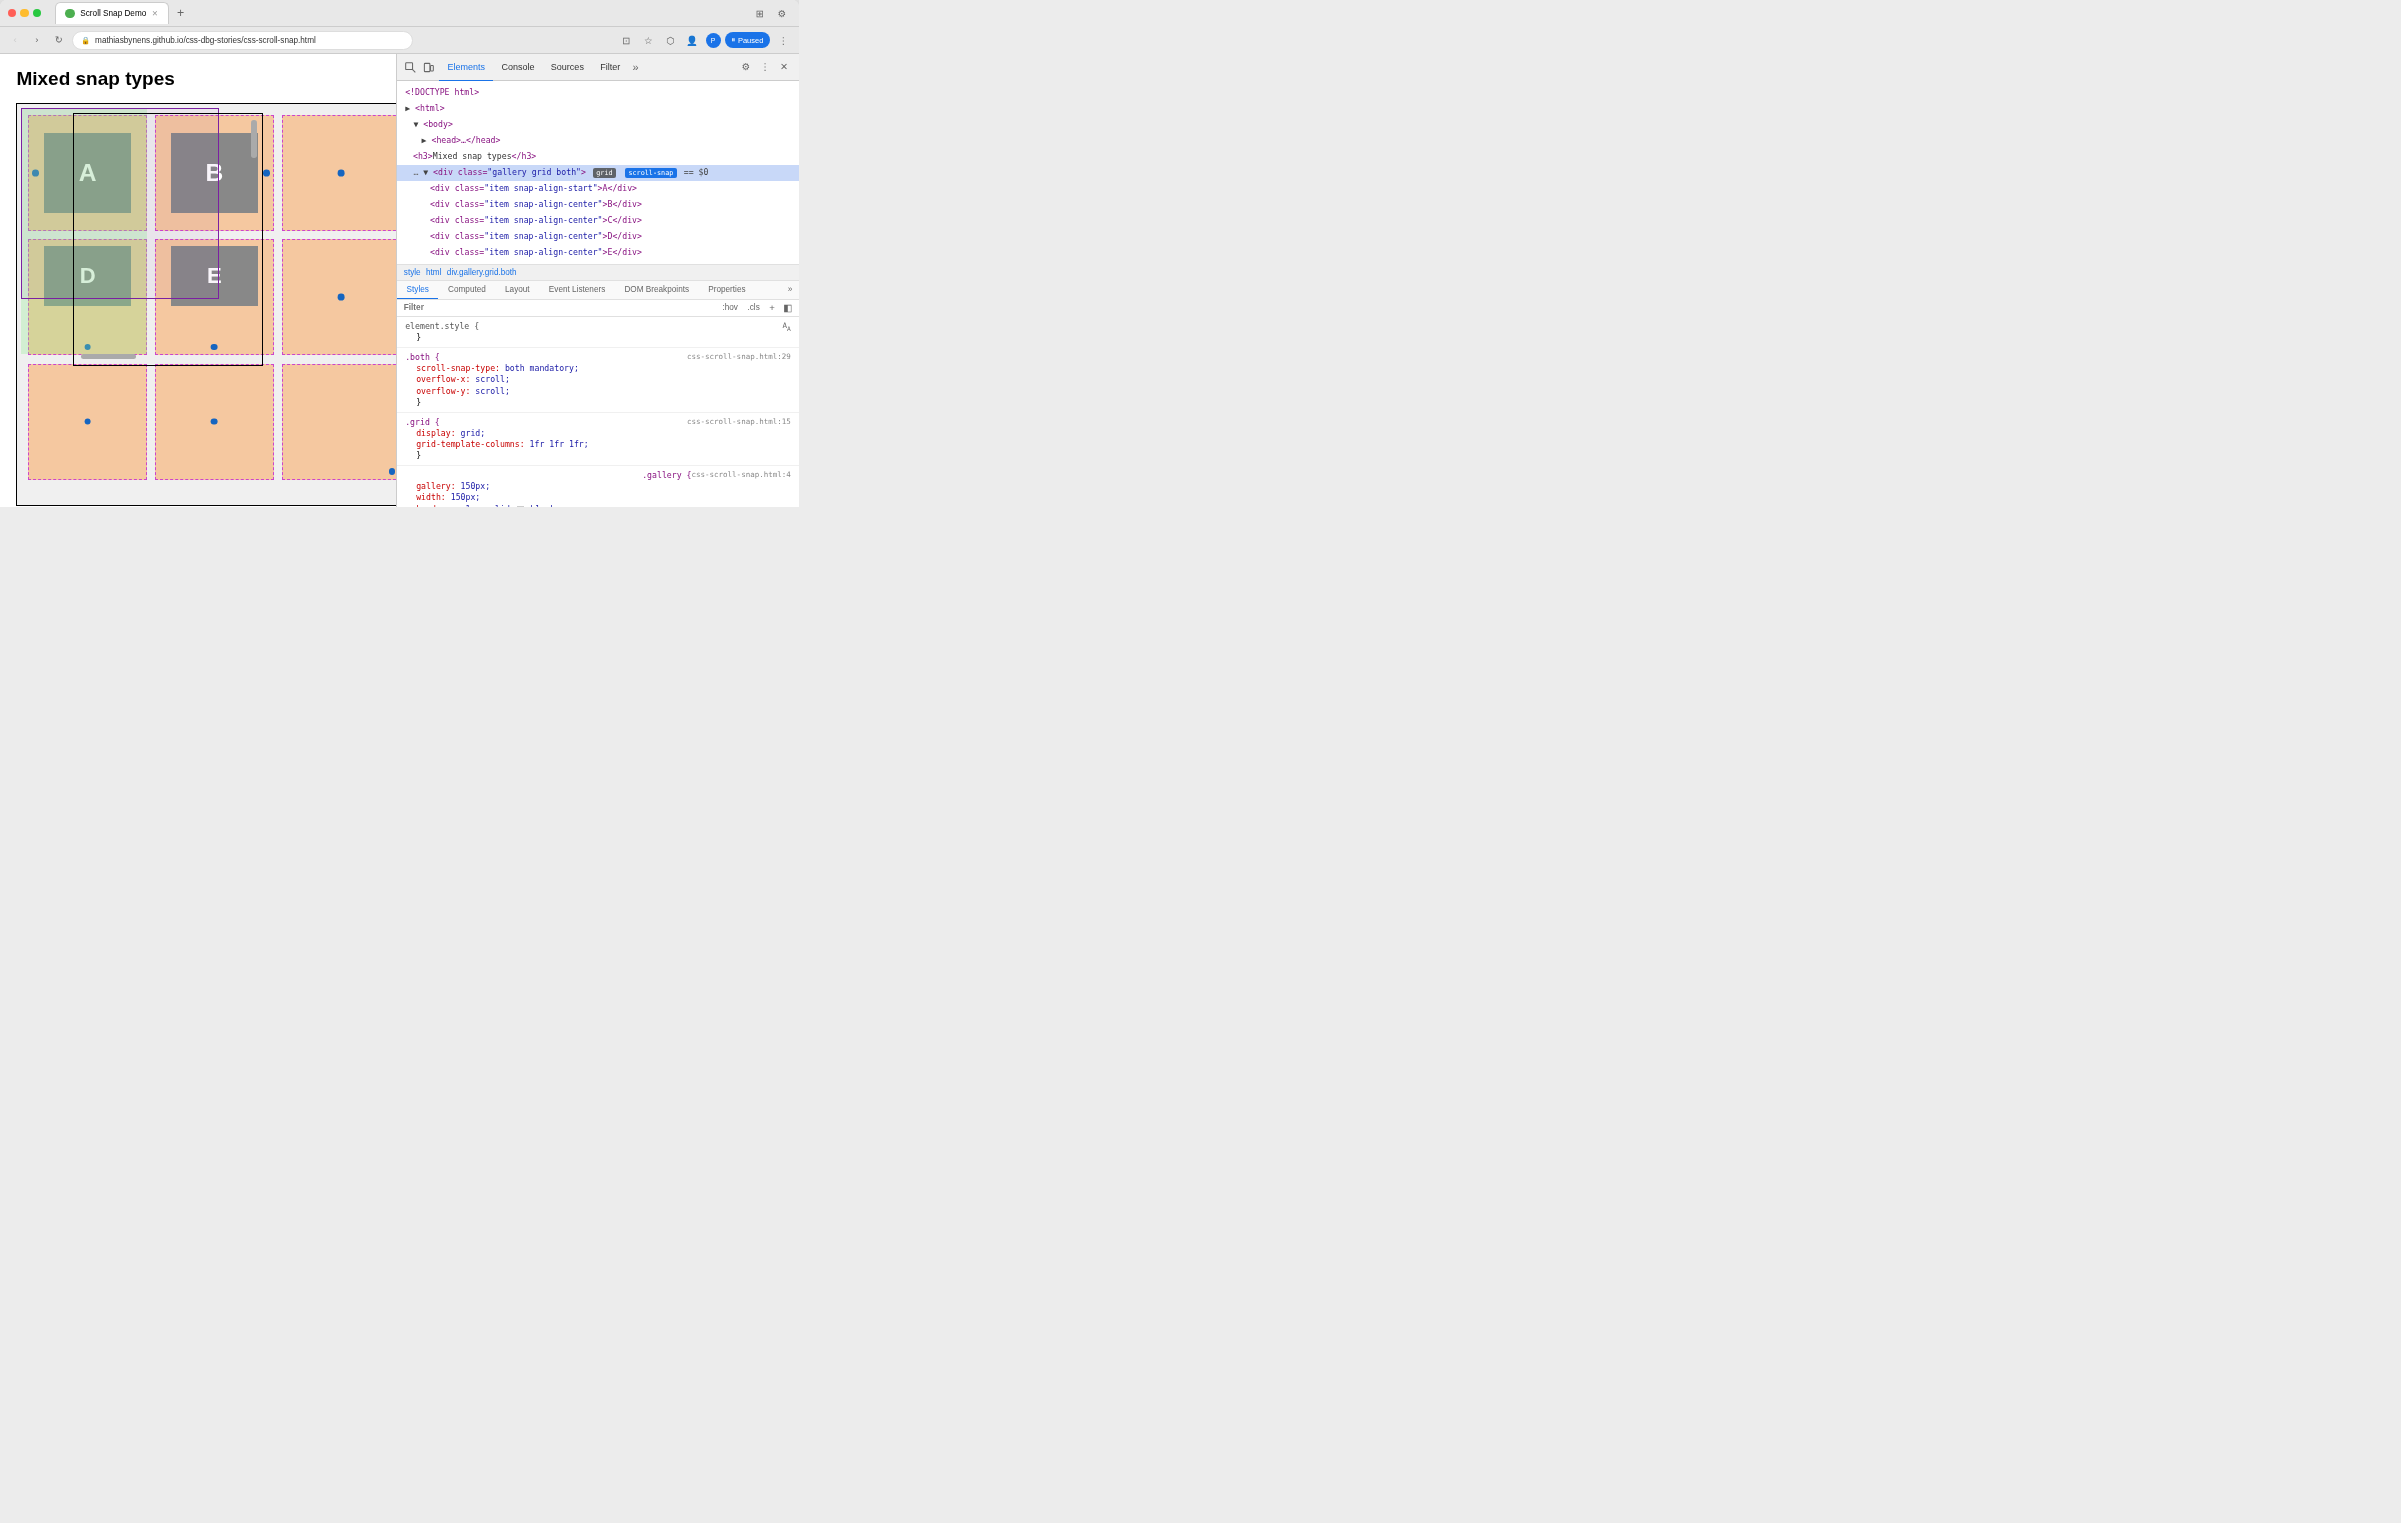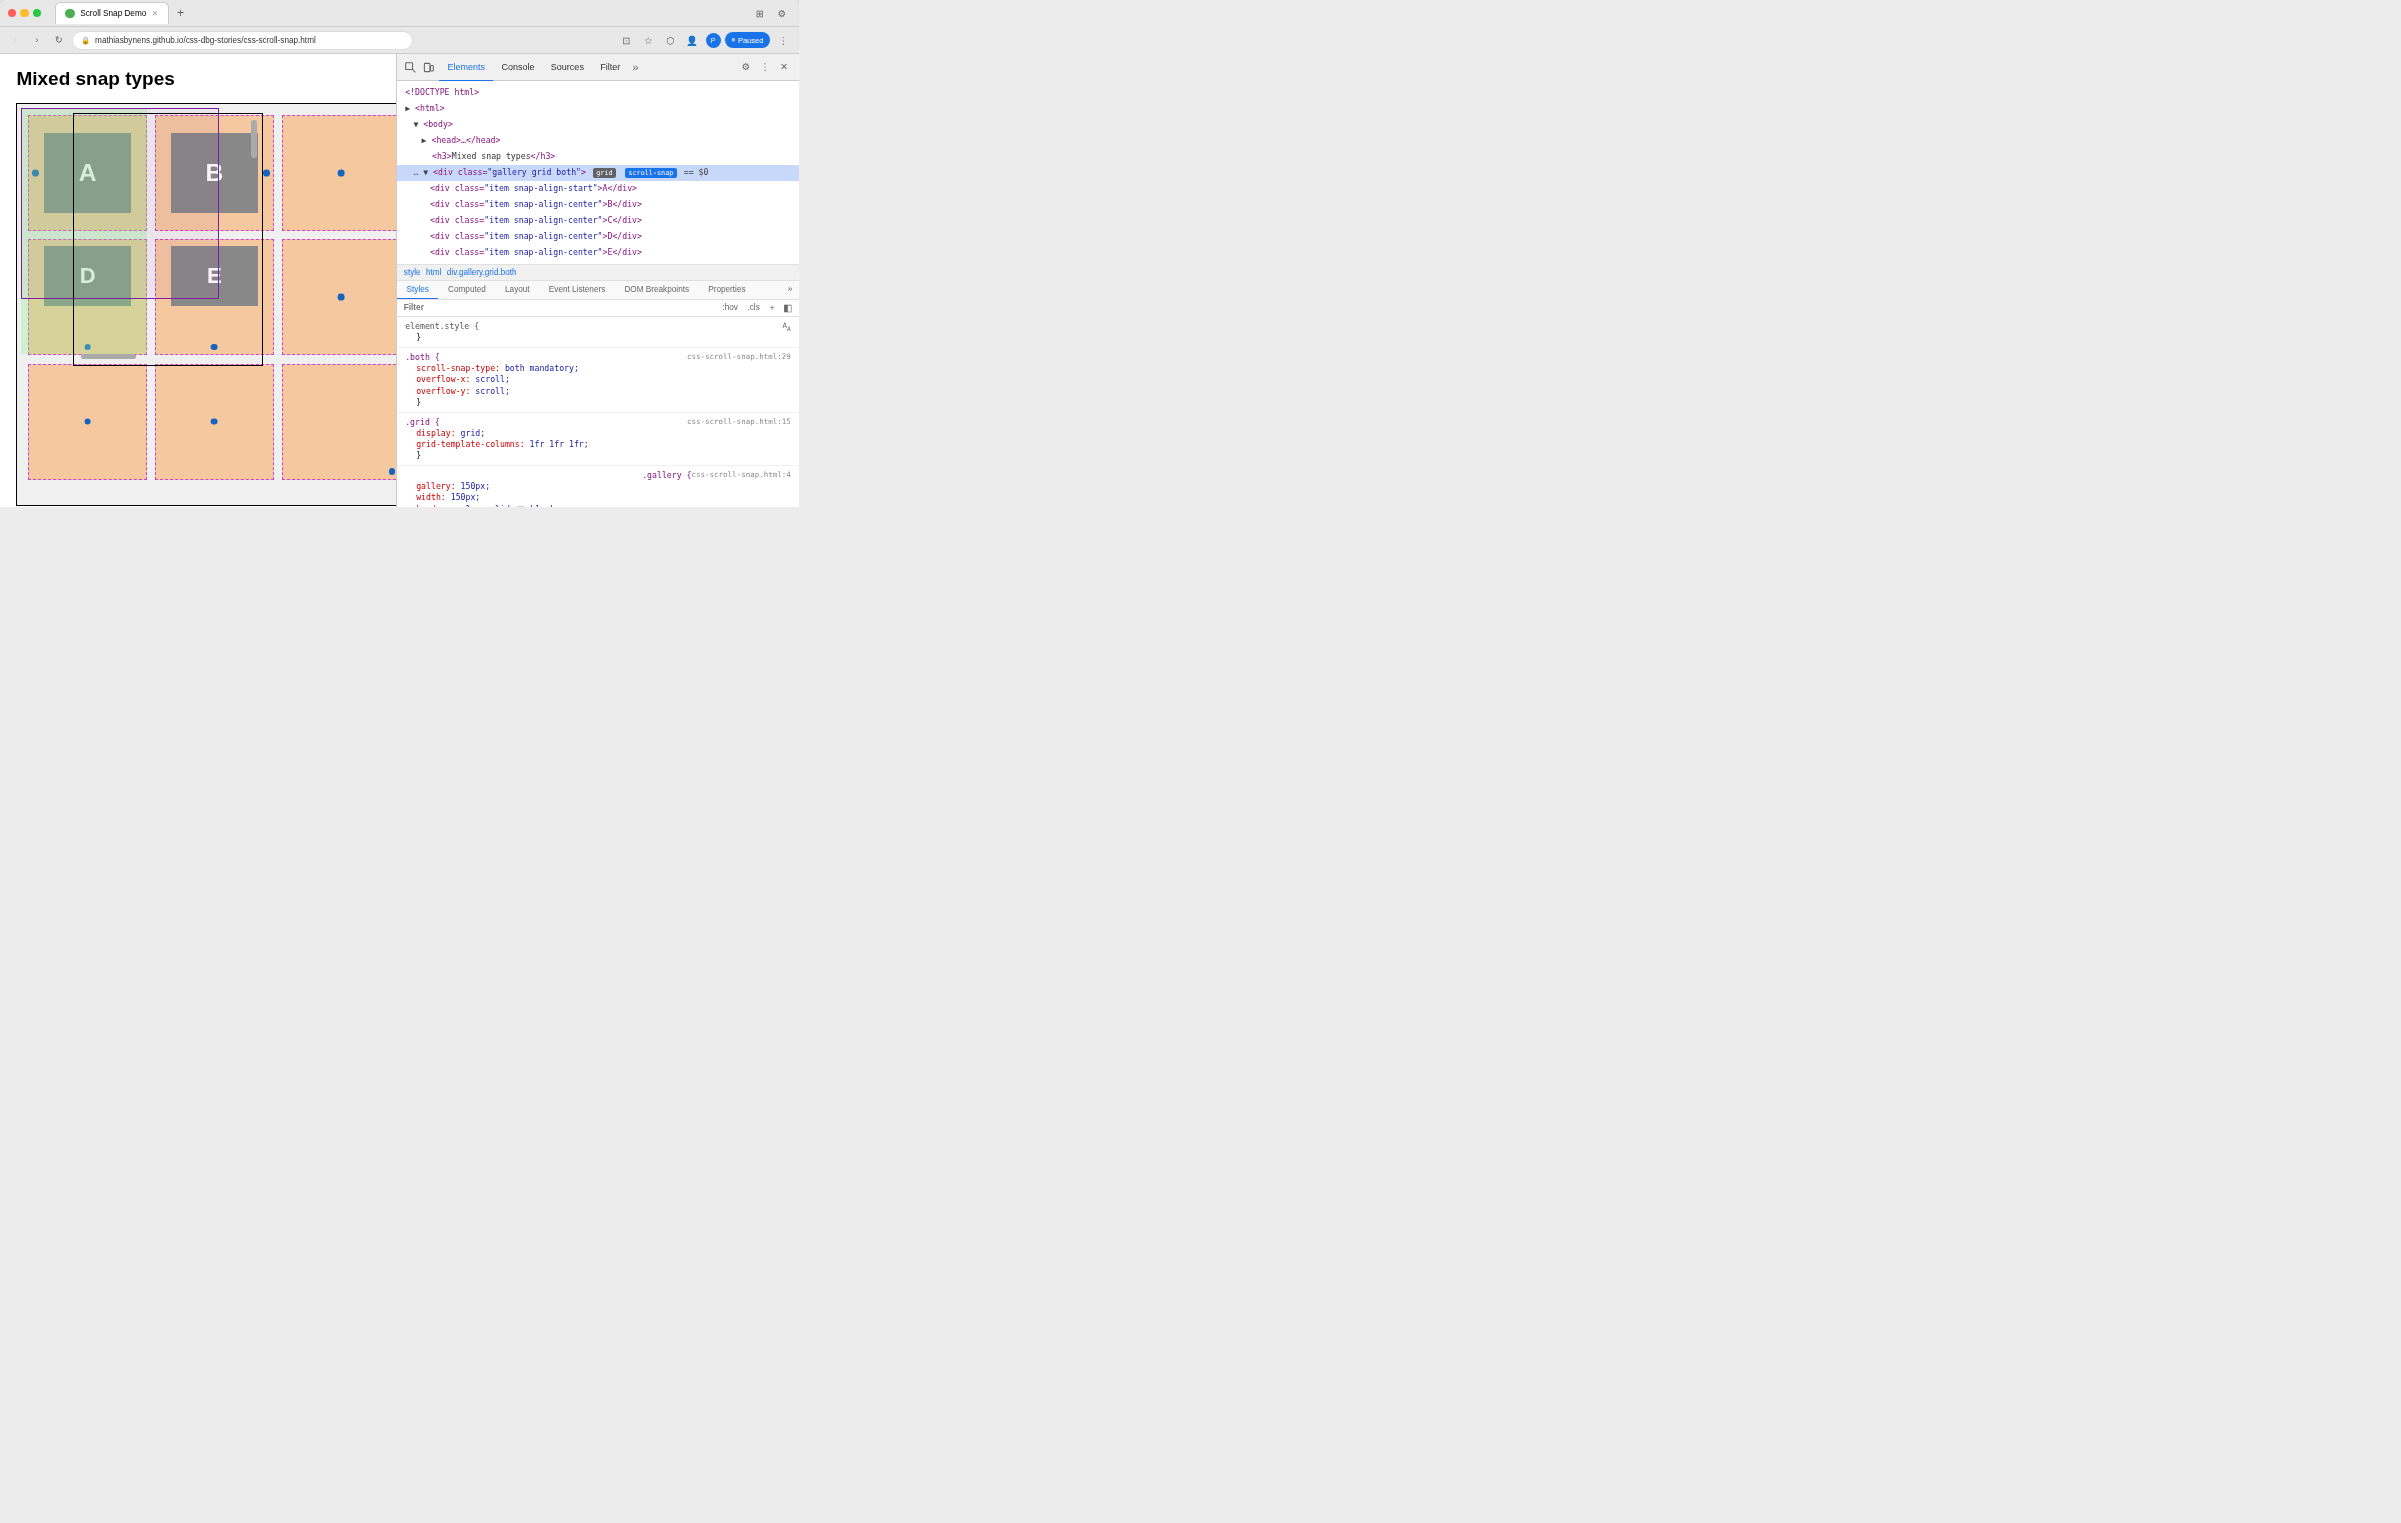--- a/index.html
+++ b/index.html
@@ -245,21 +245,21 @@
         </div>
         <div class="dom-line">
           <span class="dom-expand">▶ </span><span class="dom-tag">&lt;html&gt;</span>
         </div>
         <div class="dom-line" style="padding-left:16.4px;">
           <span class="dom-expand">▼ </span><span class="dom-tag">&lt;body&gt;</span>
         </div>
         <div class="dom-line" style="padding-left:24.6px;">
           <span class="dom-expand">▶ </span><span class="dom-tag">&lt;head&gt;…&lt;/head&gt;</span>
         </div>
-        <div class="dom-line" style="padding-left:35px;">
+        <div class="dom-line" style="padding-left:16px;">
           <span class="dom-tag">&lt;h3&gt;</span><span class="dom-text">Mixed snap types</span><span class="dom-tag">&lt;/h3&gt;</span>
         </div>
         <div class="dom-line selected" style="padding-left:16.4px;">
           <span style="color:#666;">… </span>
           <span class="dom-expand">▼ </span>
           <span class="dom-tag">&lt;div class=</span><span class="dom-value">"gallery grid both"</span><span class="dom-tag">&gt;</span>
           <span class="dom-badge">grid</span>
           <span class="dom-badge scroll-snap">scroll-snap</span>
           <span class="dom-eq"> == $0</span>
         </div>

